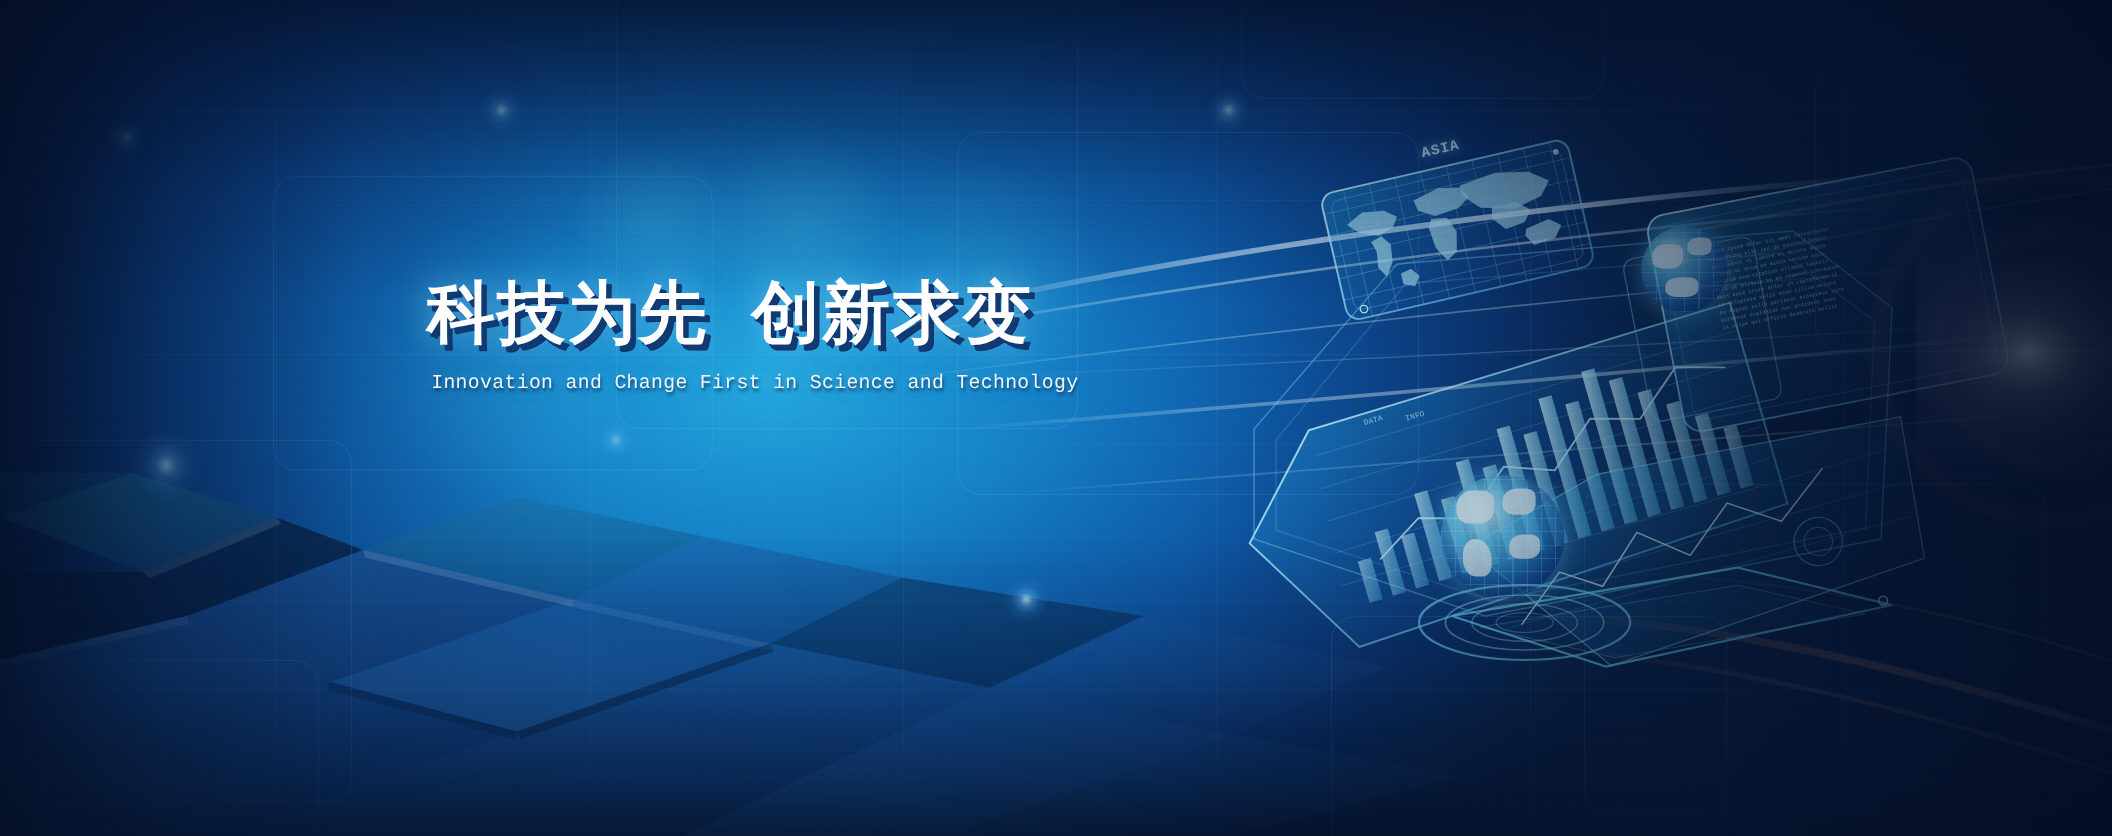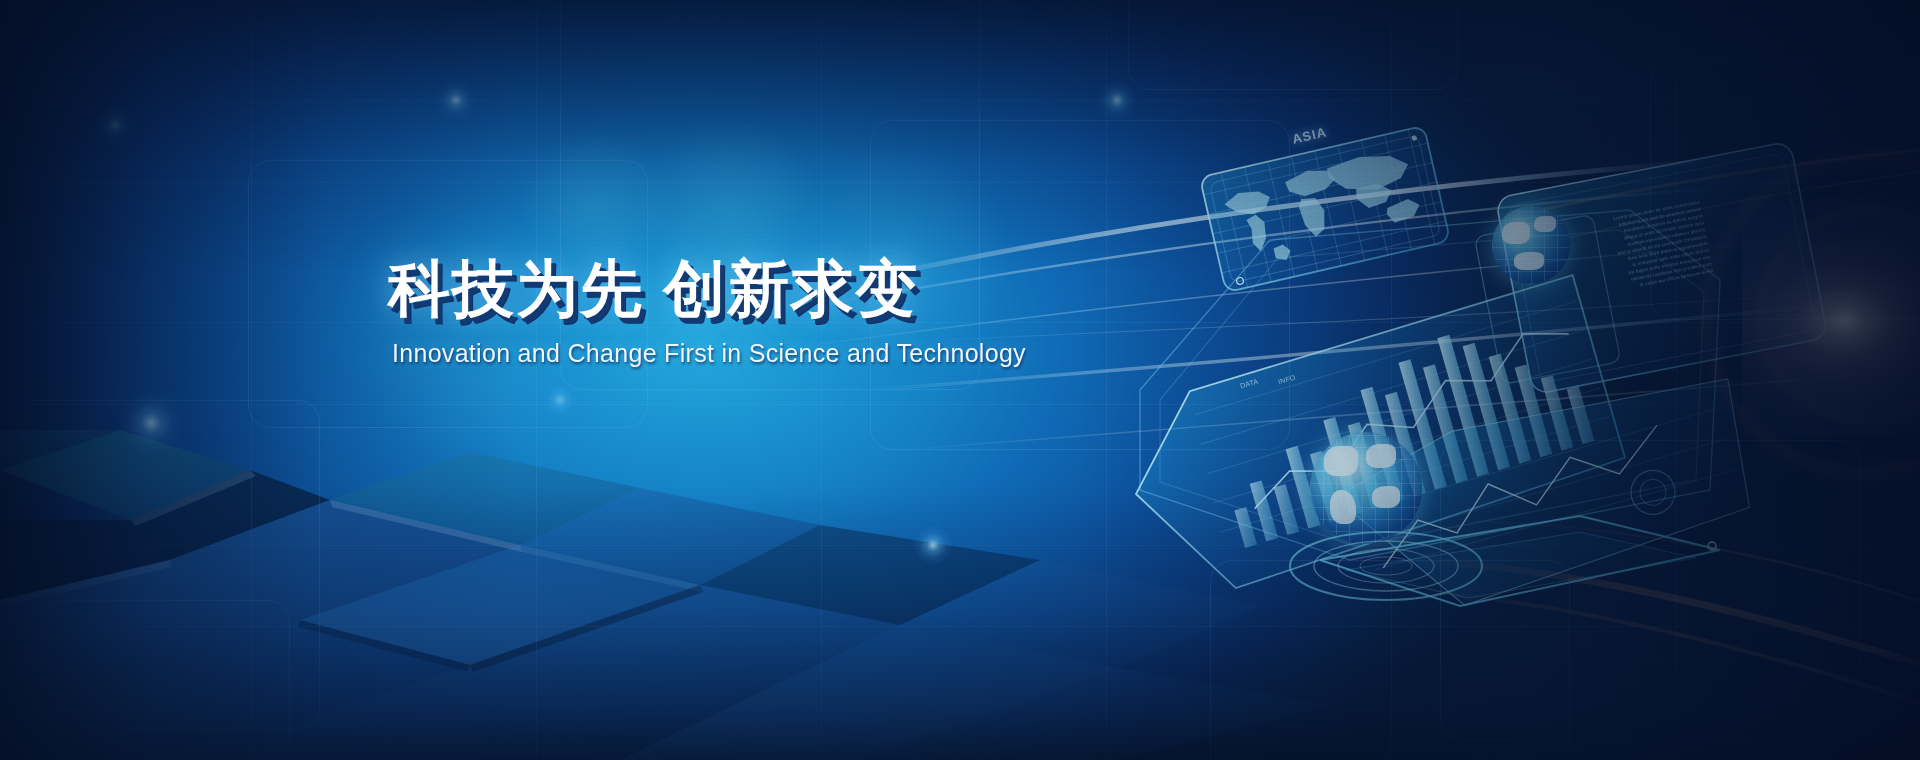--- a/index.html
+++ b/index.html
@@ -3,23 +3,22 @@
 <meta charset="utf-8">
 <title>Tech Banner</title>
 <style>
   html,body{margin:0;padding:0;background:#04142c;}
   *{box-sizing:border-box;}
 
   #banner{
     position:relative;
     width:1920px;height:760px;
     overflow:hidden;
-    font-family:Liberation Sans, sans-serif;
+    font-family:Liberation Mono, monospace;
     background:#000000;
-    text-align:right;
   }
 
   
   .layer{position:absolute;inset:0;pointer-events:none;}
 
   #bg-base{
     background:
       radial-gradient(ellipse 880px 560px at 700px 345px,
          #25a8dd 0%, #1b93d2 14%, #1580c6 28%, #1068b4 42%,
          #0d539f 56%, #0b3f83 70%, #092e66 82%, #082449 92%, #071b38 100%);
@@ -88,21 +87,21 @@
     font-size:62px;line-height:74px;font-weight:700;letter-spacing:2px;
     color:#ffffff;white-space:nowrap;
     text-shadow:
       4px 5px 0 #123a72,
       5px 6px 0 #0f3268,
       0 0 26px rgba(150,225,255,.45),
       0 0 60px rgba(90,190,255,.30);
   }
   #subtitle{
     margin:13px 0 0 4px;
-    font-size:25px;font-weight:400;letter-spacing:.3px;
+    font-size:18px;font-weight:400;letter-spacing:.3px;
     color:#ecf7ff;white-space:nowrap;
     text-shadow:1px 2px 3px rgba(10,40,85,.80), 0 0 18px rgba(130,210,255,.45);
   }
 
   
   #hud{position:absolute;left:1020px;top:90px;width:900px;height:560px;}
 
   
   #flare-core{
     position:absolute;left:1742px;top:196px;width:270px;height:240px;

